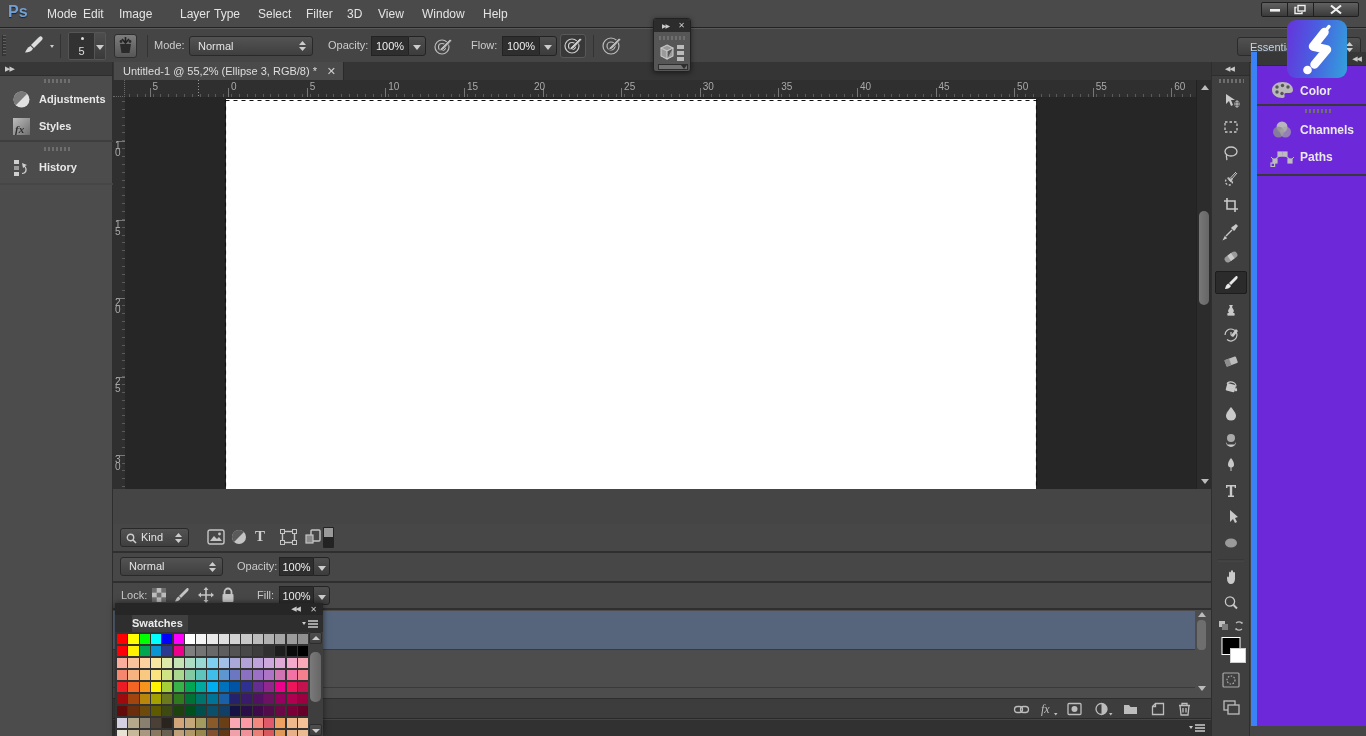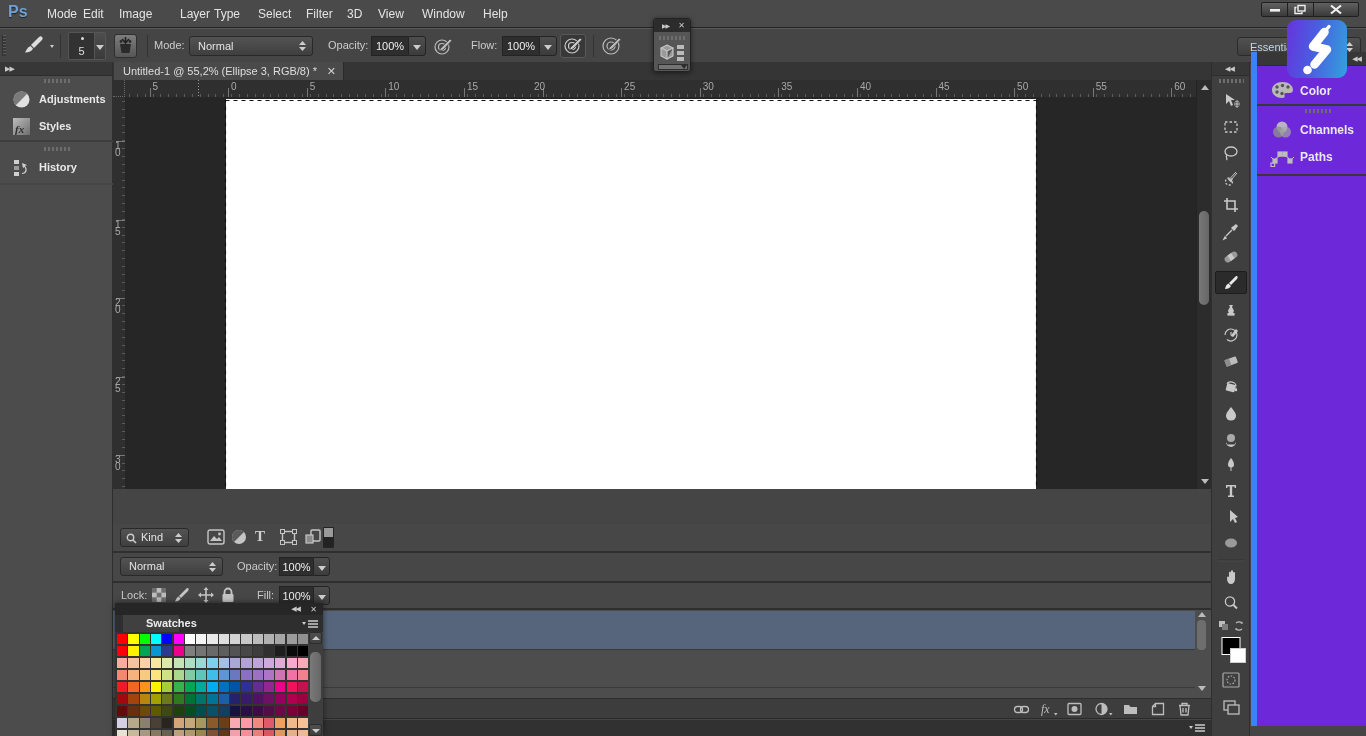--- a/index.html
+++ b/index.html
@@ -59,21 +59,21 @@
 #selrow{position:absolute;left:0;top:1px;width:1082px;height:38px;background:#56657b}
 #laylist .rline{position:absolute;left:0;width:1082px;height:1px;background:#3a3a3a}
 #lsb{position:absolute;right:2px;top:0;width:14px;height:88px}
 #lay-bottom{left:113px;top:698px;width:1098px;height:21px;background:#3d3d3d;border-top:1px solid #2e2e2e;border-bottom:1px solid #2a2a2a}
 #lay-strip{left:113px;top:720px;width:1098px;height:16px;background:#313131}
 .pmenu{position:absolute;width:16px;height:9px}
 
 #swpanel{left:115px;top:603px;width:208px;height:133px;background:#3e3e3e;box-shadow:0 0 6px rgba(0,0,0,.55)}
 #swpanel .hdr{position:absolute;left:0;top:0;width:100%;height:12px;background:#262626}
 #swpanel .tabrow{position:absolute;left:0;top:12px;width:100%;height:17px;background:#2e2e2e}
-#swpanel .tab{position:absolute;left:8px;top:0;width:56px;height:17px;background:#404040;color:#ececec;font-size:11px;font-weight:bold;padding:2px 0 0 23px}
+#swpanel .tab{position:absolute;left:17px;top:0;width:56px;height:17px;background:#404040;color:#ececec;font-size:11px;font-weight:bold;padding:2px 0 0 0}
 #swgridwrap i{position:absolute;display:block}
 #swsb{position:absolute;left:193px;top:29px;width:15px;height:104px;background:#3e3e3e}
 #swsb .btn{position:absolute;left:1px;width:13px;height:12px;background:linear-gradient(#4f4f4f,#3f3f3f);border:1px solid #2c2c2c;border-radius:2px}
 #swsb .thumb{position:absolute;left:2px;top:20px;width:11px;height:50px;background:linear-gradient(90deg,#7a7a7a,#666);border-radius:5px}
 
 #toolcol{left:1211px;top:62px;width:39px;height:674px;background:#3f3f3f;border-left:1px solid #2e2e2e;border-right:1px solid #2e2e2e}
 #toolcol .hdr{position:absolute;left:0;top:0;width:100%;height:14px;background:#373737;border-bottom:1px solid #2d2d2d}
 #tsel{position:absolute;left:3px;top:209px;width:32px;height:23px;background:#2b2b2b;border:1px solid #1d1d1d;border-radius:2px}
 
 #rdock{left:1251px;top:52px;width:115px;height:674px;background:#6d28d9;border-left:6px solid #3b82f6}

